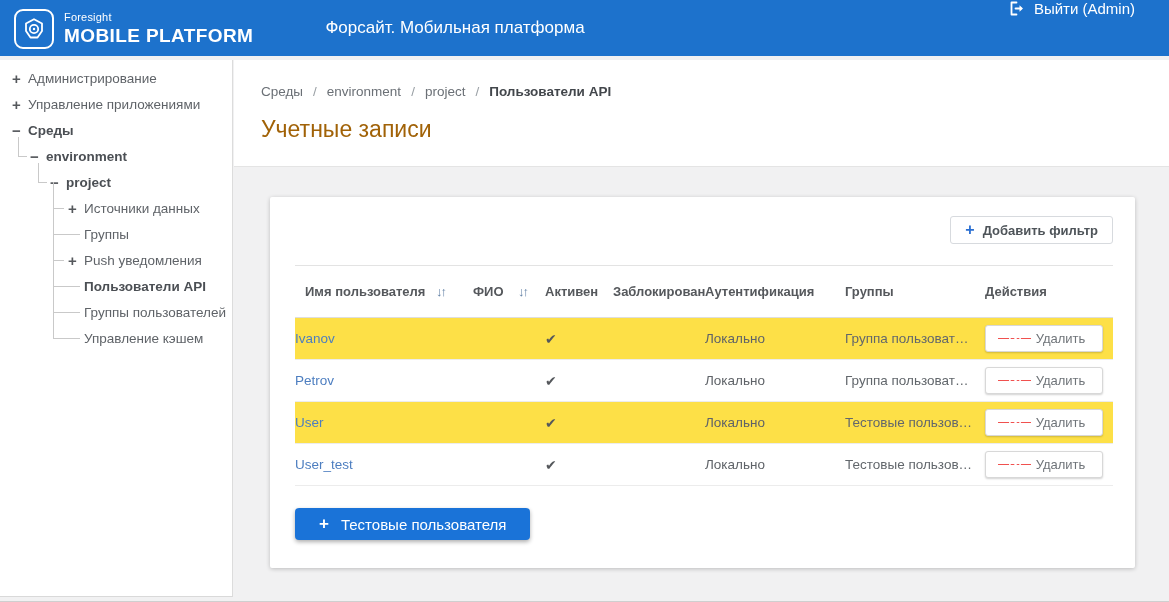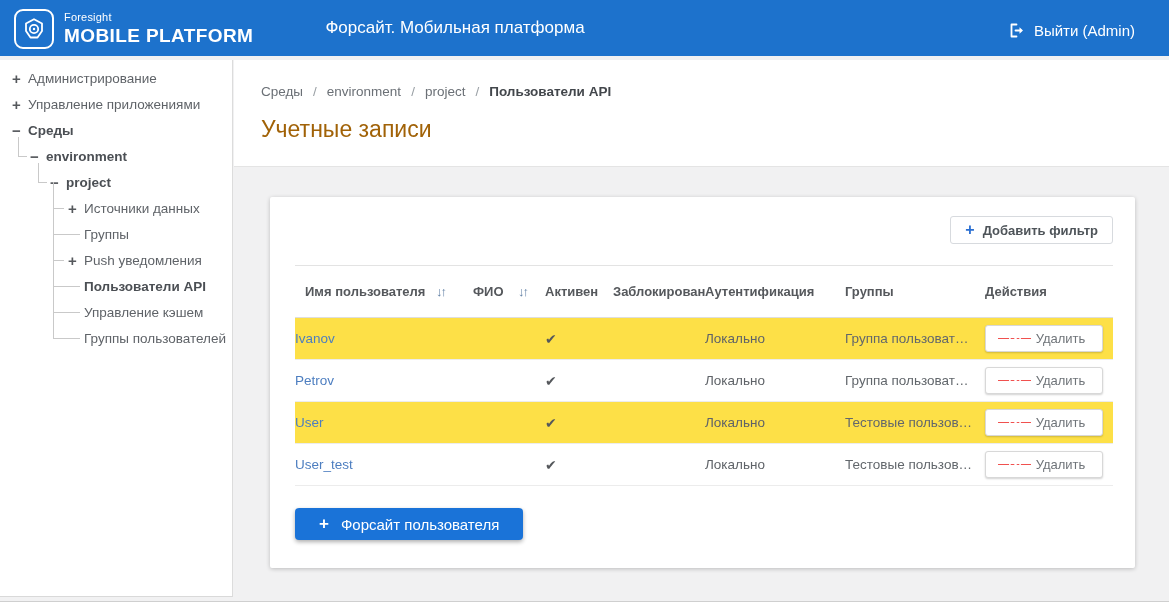--- a/index.html
+++ b/index.html
@@ -6,21 +6,21 @@
   html,body { width:1169px; height:602px; font-family:"Liberation Sans", sans-serif; }
   #app { position:relative; width:1169px; height:602px; background:#f1f1f2; overflow:hidden; }
 
   
   .header { position:absolute; top:0; left:0; right:0; height:56px; background:#1d72cc; color:#fff; }
   .logo-wrap { position:absolute; left:14px; top:9px; display:flex; align-items:center; gap:10px; cursor:pointer; }
   .logo-badge { width:40px; height:40px; border:2px solid #fff; border-radius:9px; display:flex; align-items:center; justify-content:center; }
   .logo-text .l1 { font-size:11px; font-weight:400; letter-spacing:.2px; }
   .logo-text .l2 { font-size:19px; font-weight:700; letter-spacing:.4px; margin-top:2px; }
   .app-title { position:absolute; left:455px; top:50%; transform:translate(-50%,-50%); font-size:17px; font-weight:400; white-space:nowrap; }
-  .logout { position:absolute; right:34px; top:0; height:60px; display:flex; align-items:center; gap:9px; cursor:pointer; font-size:15px; }
+  .logout { position:absolute; right:34px; top:0; height:60px; display:flex; align-items:flex-start; gap:9px; cursor:pointer; font-size:15px; }
 
   
   .sidebar { position:absolute; top:60px; left:0; width:233px; bottom:5px; background:#fff; border-right:1px solid #dcdcdc; border-bottom:1px solid #d9d9d9; padding-top:5px; }
   .tree-row { position:relative; height:26px; display:flex; align-items:center; font-size:13.5px; color:#5f6368; cursor:pointer; white-space:nowrap; }
   .tree-row.bold { font-weight:700; color:#4b4f54; }
   .ti { font-weight:700; color:#55585c; width:13px; display:inline-block; text-align:center; font-size:15px; margin-right:5px; flex:0 0 13px; }
   .lvl0 { padding-left:10px; }
   .lvl1 { padding-left:28px; }
   .lvl2 { padding-left:48px; }
   .lvl3 { padding-left:66px; }
@@ -125,24 +125,24 @@
       <span>Группы</span>
     </div>
     <div class="tree-row lvl3">
       <span class="ti">+</span>
       <span>Push уведомления</span>
     </div>
     <div class="tree-row lvl3 noicon bold">
       <span>Пользователи API</span>
     </div>
     <div class="tree-row lvl3 noicon">
+      <span>Группы пользователей</span>
+    </div>
+    <div class="tree-row lvl3 noicon">
       <span>Управление кэшем</span>
-    </div>
-    <div class="tree-row lvl3 noicon">
-      <span>Группы пользователей</span>
     </div>
   </div>
 
   <div class="main-top">
     <div class="breadcrumb">
       <span class="bc-link">Среды</span>
       <span class="sep">/</span>
       <span class="bc-link">environment</span>
       <span class="sep">/</span>
       <span class="bc-link">project</span>
@@ -251,18 +251,18 @@
                 </svg>
             </span>
             <span class="del-label">Удалить</span>
           </button>
         </div>
       </div>
     </div>
 
     <button class="add-user-btn">
       <span class="plus">+</span>
-      <span>Форсайт пользователя</span>
+      <span>Тестовые пользователя</span>
     </button>
   </div>
 
   <div class="window-edge"></div>
 </div>
 
 </body></html>

